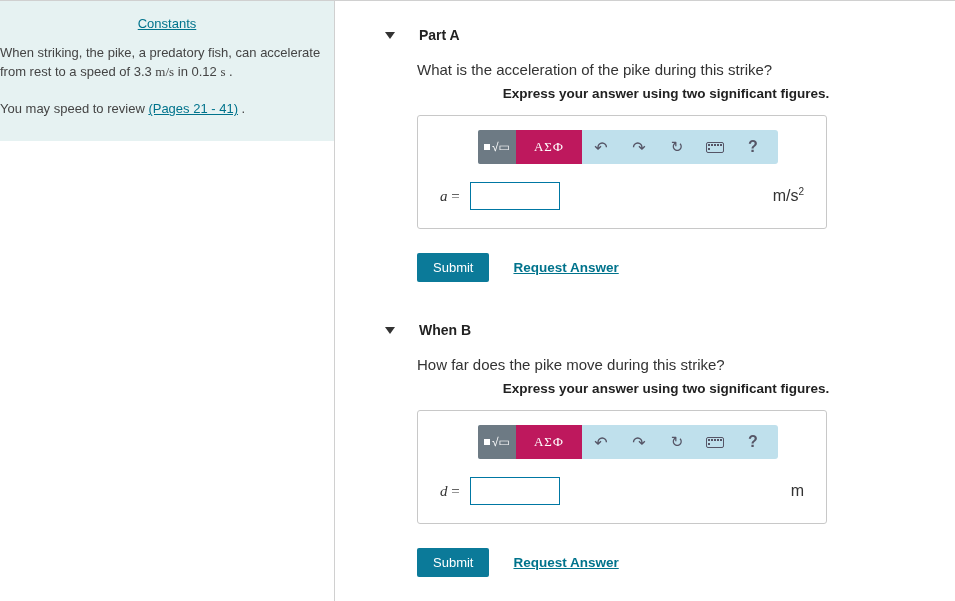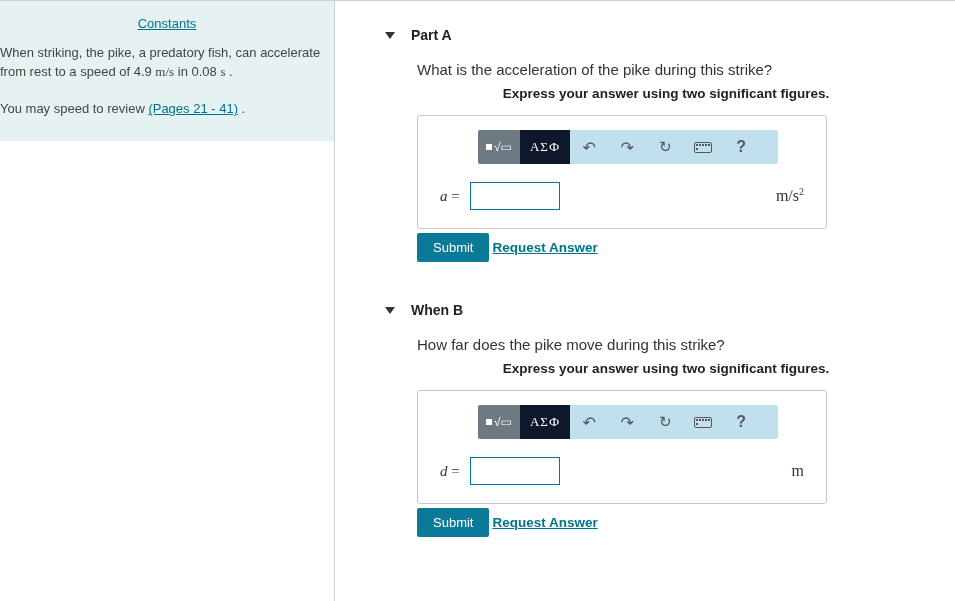--- a/index.html
+++ b/index.html
@@ -39,21 +39,21 @@
     flex: 1;
     padding: 26px 40px 30px 50px;
     overflow: auto;
   }
   .part {
     margin-bottom: 40px;
   }
   .part-header {
     display: flex;
     align-items: center;
-    gap: 16px;
+    gap: 24px;
     cursor: pointer;
     margin-bottom: 18px;
   }
   .caret {
     width: 0; height: 0;
     border-left: 5px solid transparent;
     border-right: 5px solid transparent;
     border-top: 7px solid #333;
   }
   .part-title {
@@ -103,23 +103,23 @@
     color: #556;
   }
   .tool-btn.dark {
     background: #6d7a84;
     color: #fff;
     border-radius: 2px 0 0 2px;
     padding: 0 8px;
     gap: 2px;
   }
   .tool-btn.greek {
-    background: #0f172a;
+    background: #be185d;
     color: #fff;
-    padding: 0 10px;
+    padding: 0 26px;
     font-family: "Times New Roman", serif;
     letter-spacing: 1px;
   }
   .answer-row {
     display: flex;
     align-items: center;
     gap: 10px;
   }
   .var-label {
     font-family: "Times New Roman", serif;
@@ -129,31 +129,31 @@
   }
   .eq { font-style: normal; }
   .answer-input {
     width: 90px;
     height: 28px;
     border: 1px solid #0077a3;
     padding: 2px 4px;
     font-size: 14px;
   }
   .unit-label {
-    font-family: Liberation Serif, serif;
+    font-family: Liberation Sans, sans-serif;
     font-size: 16px;
     color: #333;
     margin-left: auto;
   }
   .unit-label sup { font-size: 10px; }
   .actions {
     display: flex;
     align-items: center;
-    gap: 3px;
-    margin-top: 4px;
+    gap: 24px;
+    margin-top: 24px;
     padding-left: 0;
   }
   .submit-btn {
     background: #0b7a99;
     color: #fff;
     border: none;
     padding: 7px 16px;
     font-size: 13px;
     cursor: pointer;
     border-radius: 2px;
@@ -180,21 +180,21 @@
 </style>
 </head>
 <body>
 
 <div class="left-col">
   <div class="problem-box">
     <div class="constants-row">
       <a class="link">Constants</a>
     </div>
     <div>
-      <span>When striking, the pike, a predatory fish, can accelerate from rest to a speed of 4.9 </span><span class="units">m/s</span><span> in 0.08 </span><span class="units">s</span><span> .</span>
+      <span>When striking, the pike, a predatory fish, can accelerate from rest to a speed of 3.3 </span><span class="units">m/s</span><span> in 0.12 </span><span class="units">s</span><span> .</span>
     </div>
     <br>
     <div>
       <span>You may speed to review </span><a class="link">(Pages 21 - 41)</a><span> .</span>
     </div>
   </div>
 </div>
 
 <div class="right-col">
 

